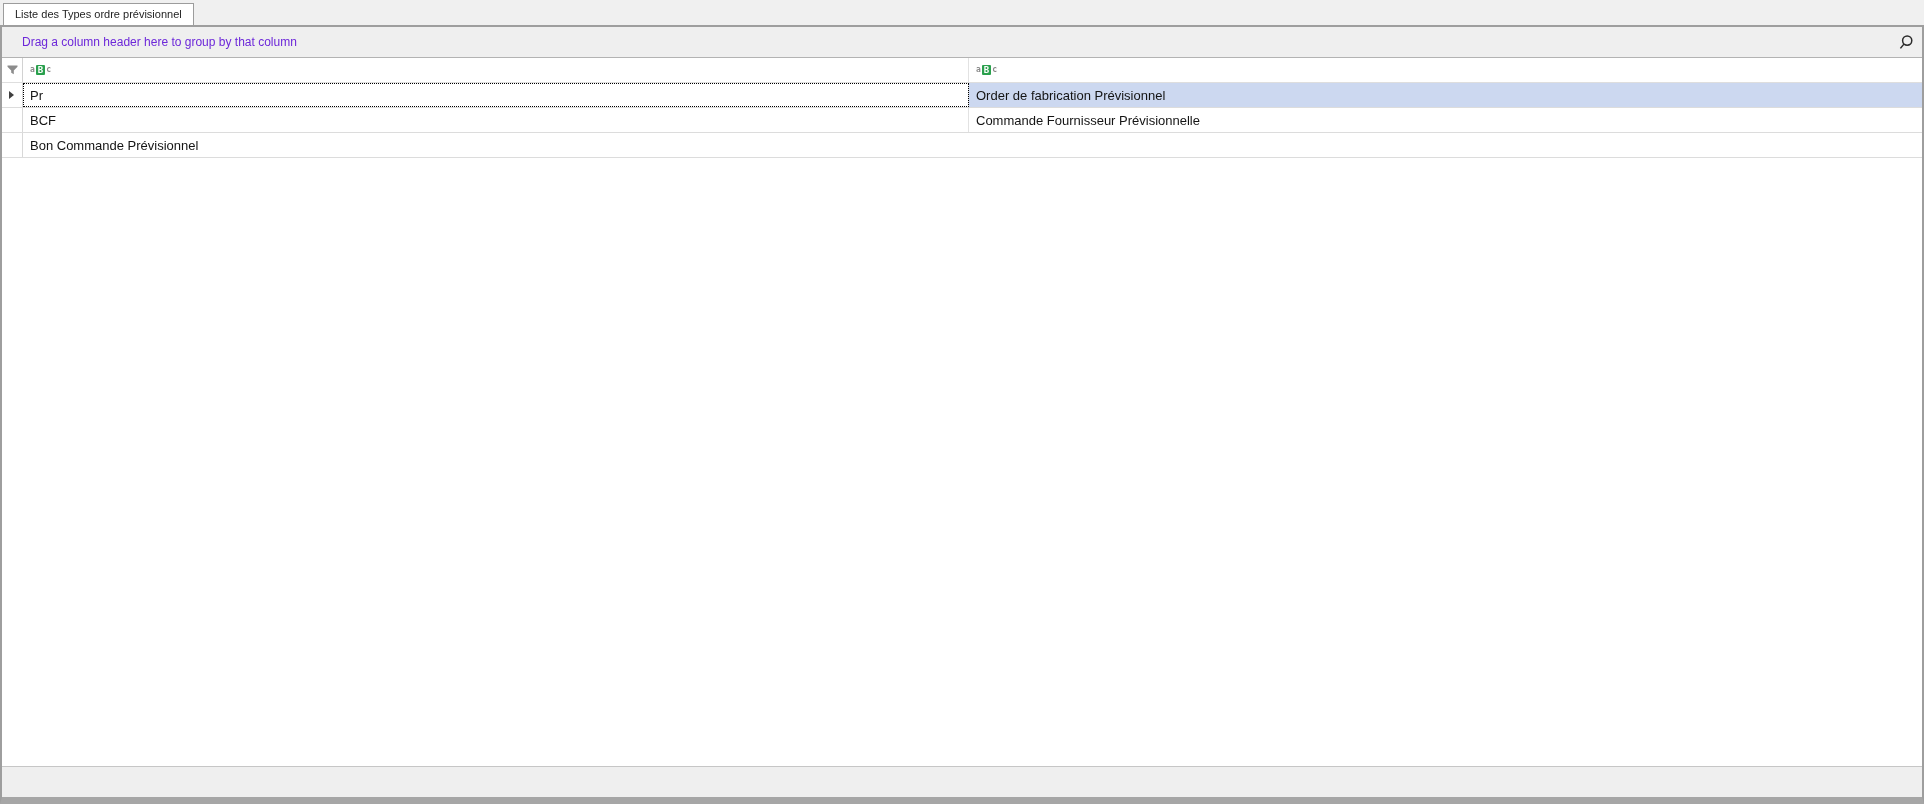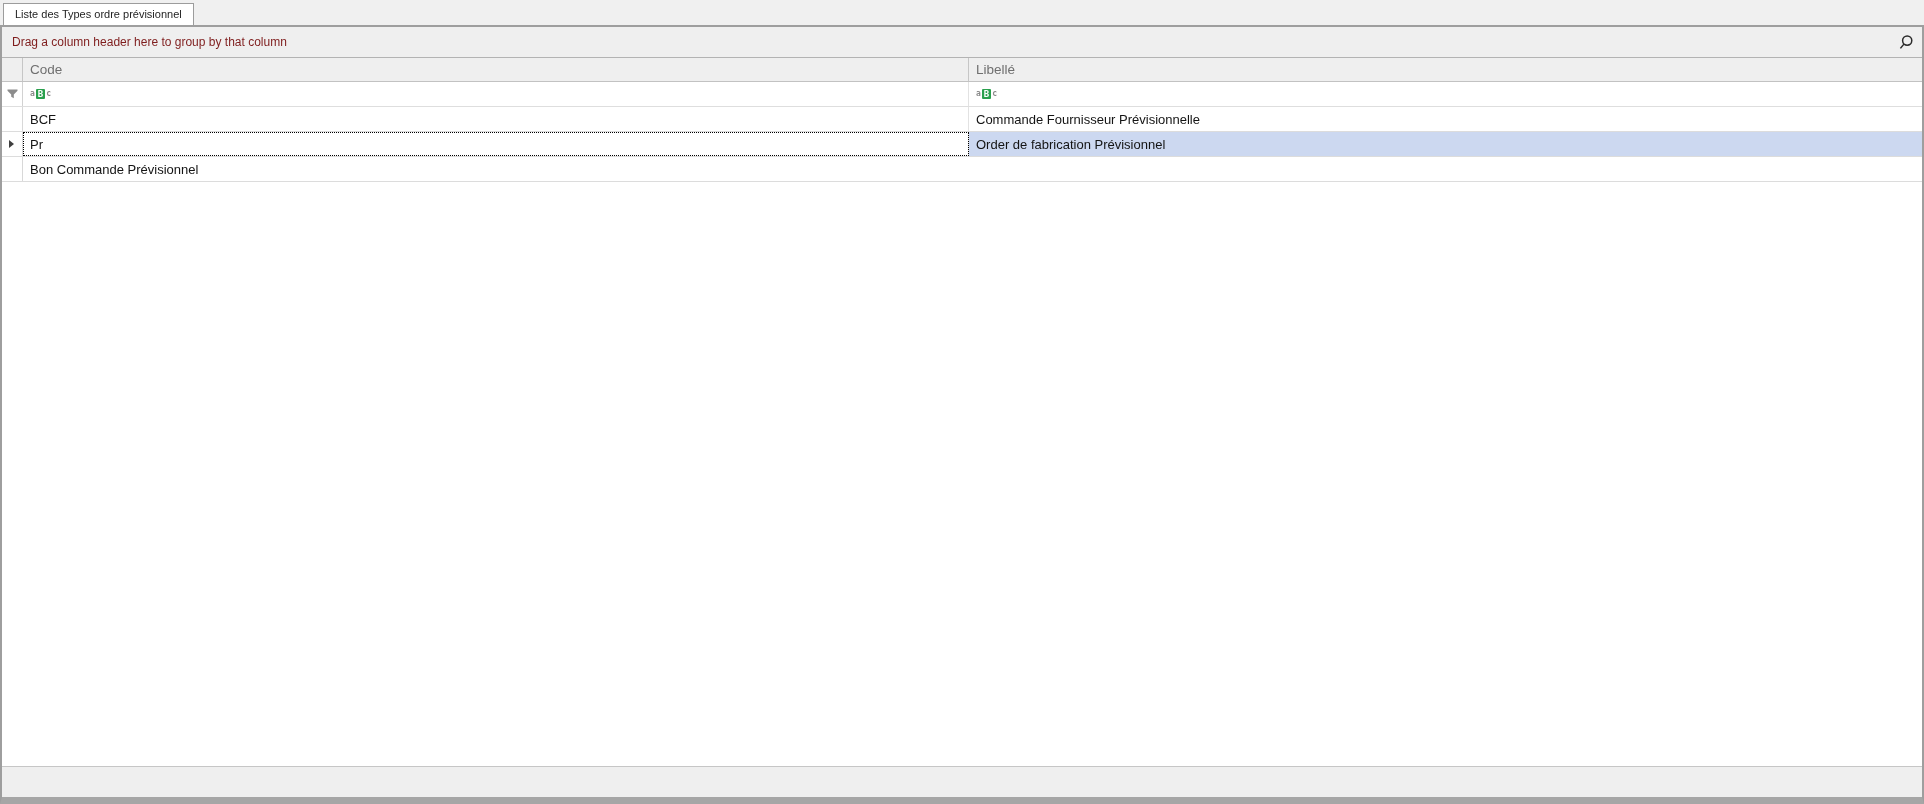--- a/index.html
+++ b/index.html
@@ -32,21 +32,21 @@
   }
 
   
   .group-panel {
     height: 31px; flex: 0 0 31px;
     background: #efefef;
     border-bottom: 1px solid #b3b3b3;
     position: relative;
     display: flex; align-items: center;
   }
-  .group-panel-text { padding-left: 10px; font-size: 12px; color: #7f1d1d; }
+  .group-panel-text { padding-left: 20px; font-size: 12px; color: #6d28d9; }
   .search-btn {
     position: absolute; right: 7px; top: 50%; transform: translateY(-50%);
     width: 20px; height: 20px; display: flex; align-items: center; justify-content: center;
     cursor: pointer;
   }
 
   
   .grid-row { display: flex; width: 100%; }
   .w-ind   { width: 21px;  flex: 0 0 21px; }
   .w-code  { width: 946px; flex: 0 0 946px; }
@@ -123,25 +123,20 @@
   <div class="group-panel">
     <span class="group-panel-text">Drag a column header here to group by that column</span>
     <span class="search-btn">
       <svg width="17" height="17" viewBox="0 0 17 17">
         <circle cx="10.2" cy="6.6" r="4.6" fill="none" stroke="#2b2b2b" stroke-width="1.5"></circle>
         <line x1="6.9" y1="10.1" x2="3.4" y2="14.4" stroke="#2b2b2b" stroke-width="1.5"></line>
       </svg>
     </span>
   </div>
 
-  <div class="grid-row header-row">
-    <div class="w-ind"></div>
-    <div class="w-code header-cell">Code</div>
-    <div class="w-lib header-cell">Libellé</div>
-  </div>
 
   <div class="grid-row filter-row">
     <div class="w-ind">
       <svg width="11" height="10" viewBox="0 0 11 10">
         <path d="M0.5 0.5 H10.5 V1.8 L6.8 5.4 V9.2 L4.2 7.8 V5.4 L0.5 1.8 Z" fill="#8c8c8c"></path>
       </svg>
     </div>
     <div class="w-code filter-cell">
       <span class="abc-icon">
         <span class="ltr">a</span>
@@ -152,31 +147,31 @@
     <div class="w-lib filter-cell">
       <span class="abc-icon">
         <span class="ltr">a</span>
         <span class="ltr-b">B</span>
         <span class="ltr">c</span>
       </span>
     </div>
   </div>
 
   <div class="grid-row data-row">
-    <div class="w-ind"></div>
-    <div class="w-code data-cell">BCF</div>
-    <div class="w-lib data-cell">Commande Fournisseur Prévisionnelle</div>
-  </div>
-
-  <div class="grid-row data-row">
     <div class="w-ind">
       <span class="focus-arrow"></span>
     </div>
     <div class="w-code data-cell cell-focused">Pr</div>
     <div class="w-lib data-cell cell-selected">Order de fabrication Prévisionnel</div>
+  </div>
+
+  <div class="grid-row data-row">
+    <div class="w-ind"></div>
+    <div class="w-code data-cell">BCF</div>
+    <div class="w-lib data-cell">Commande Fournisseur Prévisionnelle</div>
   </div>
 
   <div class="grid-row data-row">
     <div class="w-ind"></div>
     <div class="w-lib data-cell">Bon Commande Prévisionnel</div>
   </div>
 
   <div class="grid-empty"></div>
 
   <div class="status-bar"></div>

